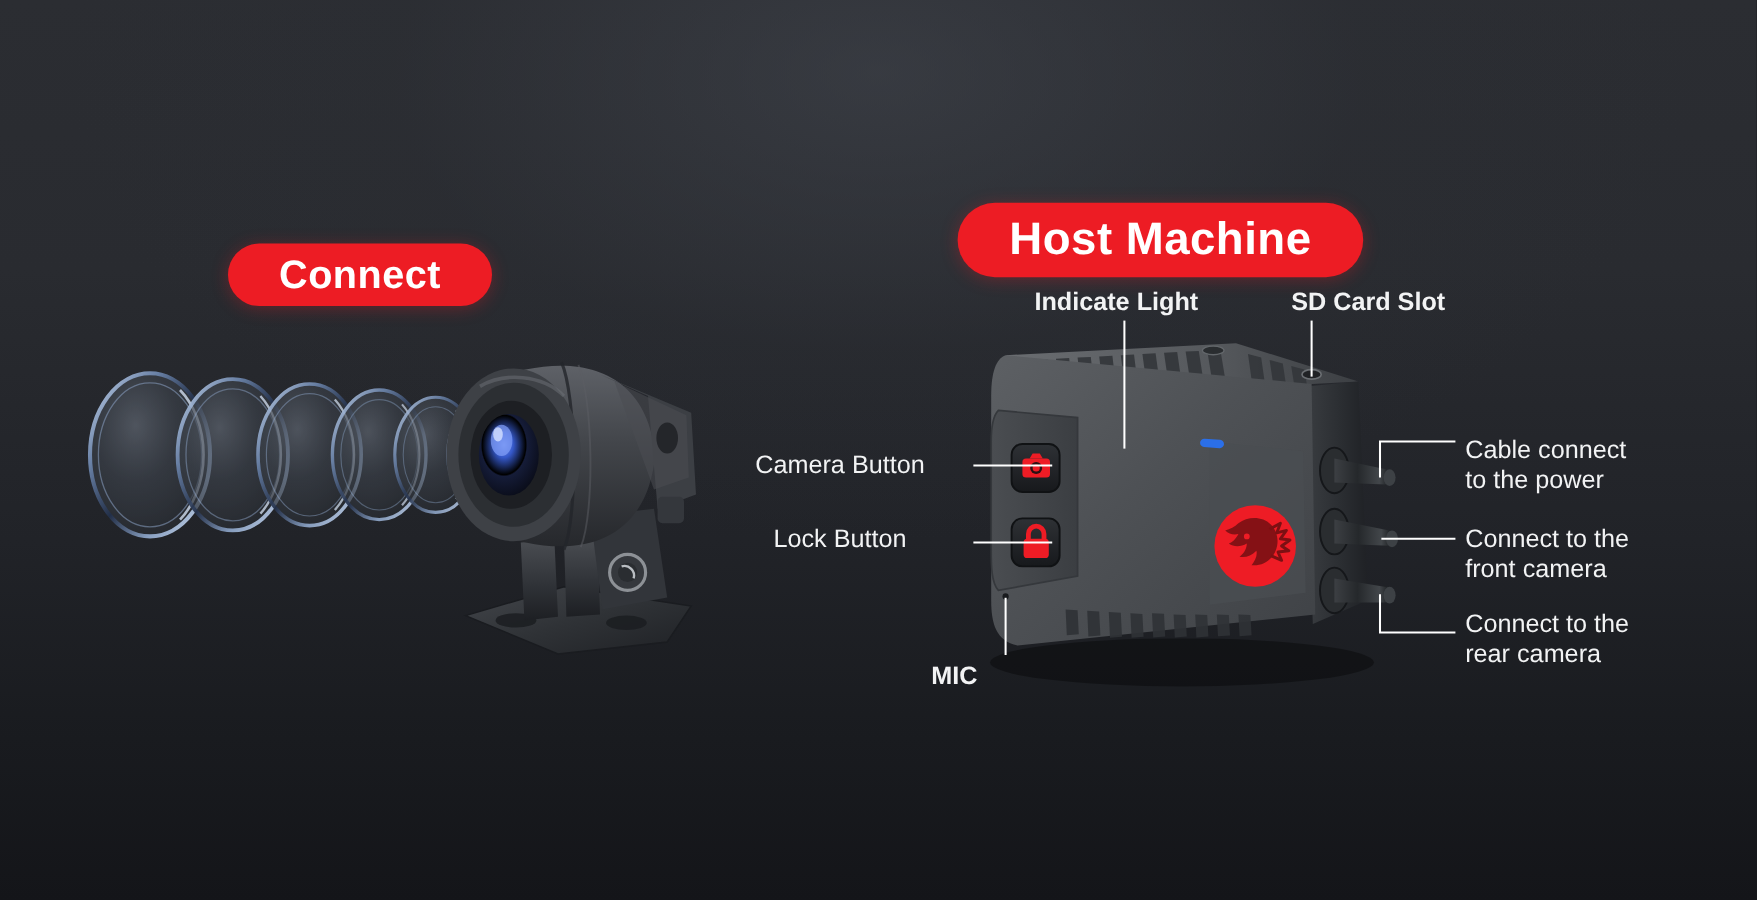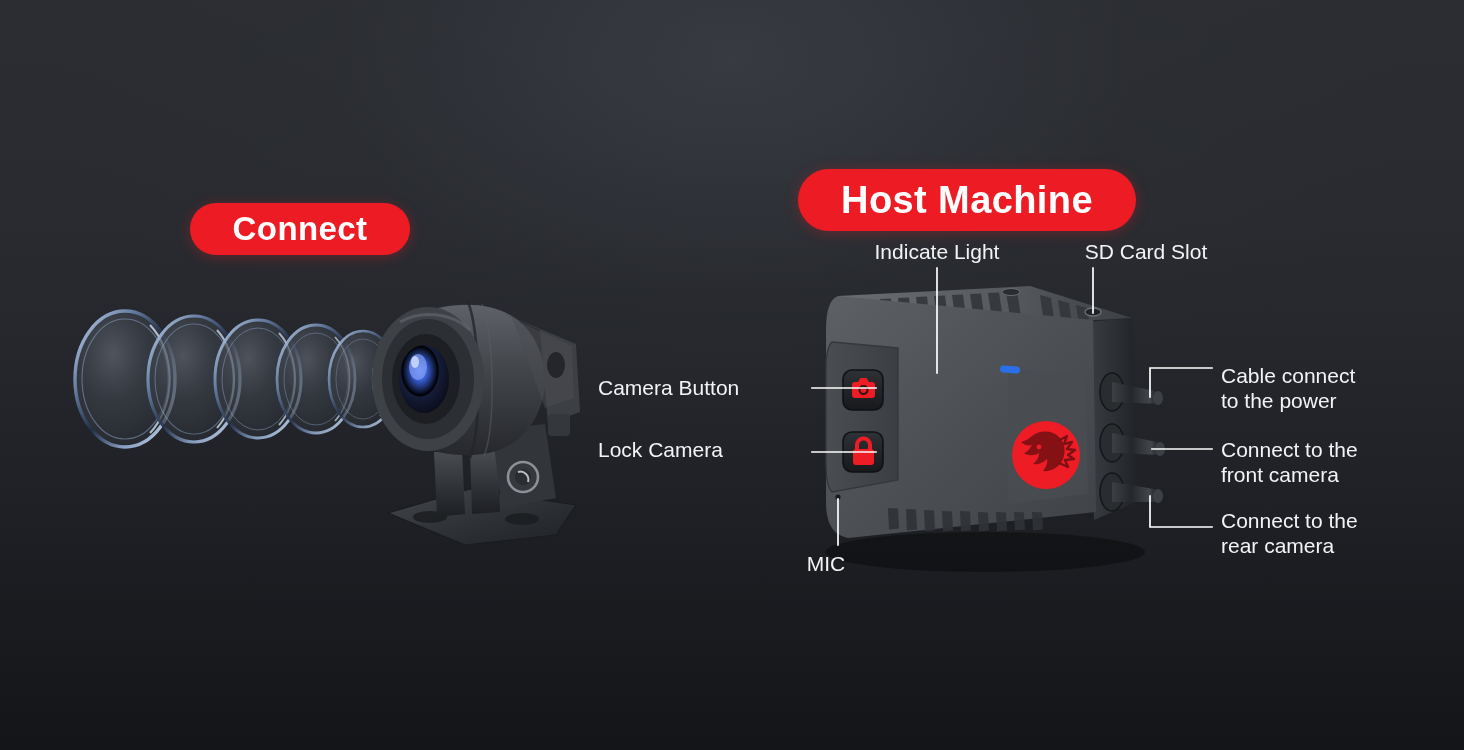--- a/index.html
+++ b/index.html
@@ -44,22 +44,22 @@
     margin-top: 25px;
   }
   
   .callout {
     position: absolute;
     color: #f2f3f4;
     font-size: 21px;
     line-height: 25px;
     white-space: pre-line;
   }
-  .callout.right-align { text-align: left; }
-  .callout.center-align { text-align: center; }
+  .callout.right-align { text-align: center; }
+  .callout.center-align { text-align: left; font-weight: bold; }
 
   #lbl-indicate  { left: 862px;  top: 239px; width: 150px; }
   #lbl-sdcard    { left: 1076px; top: 239px; width: 140px; }
   #lbl-cambtn    { left: 598px;  top: 375px; width: 204px; }
   #lbl-lockbtn   { left: 598px;  top: 437px; width: 204px; }
   #lbl-mic       { left: 776px;  top: 551px; width: 100px; }
   #lbl-power     { left: 1221px; top: 363px; width: 210px; }
   #lbl-front     { left: 1221px; top: 437px; width: 210px; }
   #lbl-rear      { left: 1221px; top: 508px; width: 210px; }
 
@@ -343,21 +343,21 @@
       <path d="M 1150 496 L 1150 527 L 1212 527"></path>
     </g>
   </svg>
 
   <div class="badge" id="badge-camera">Connect</div>
   <div class="badge" id="badge-host">Host Machine</div>
 
   <div class="callout center-align" id="lbl-indicate">Indicate Light</div>
   <div class="callout center-align" id="lbl-sdcard">SD Card Slot</div>
   <div class="callout right-align" id="lbl-cambtn">Camera Button</div>
-  <div class="callout right-align" id="lbl-lockbtn">Lock Camera</div>
+  <div class="callout right-align" id="lbl-lockbtn">Lock Button</div>
   <div class="callout center-align" id="lbl-mic">MIC</div>
   <div class="callout" id="lbl-power">Cable connect
 to the power</div>
   <div class="callout" id="lbl-front">Connect to the
 front camera</div>
   <div class="callout" id="lbl-rear">Connect to the
 rear camera</div>
 
 </div>
 

